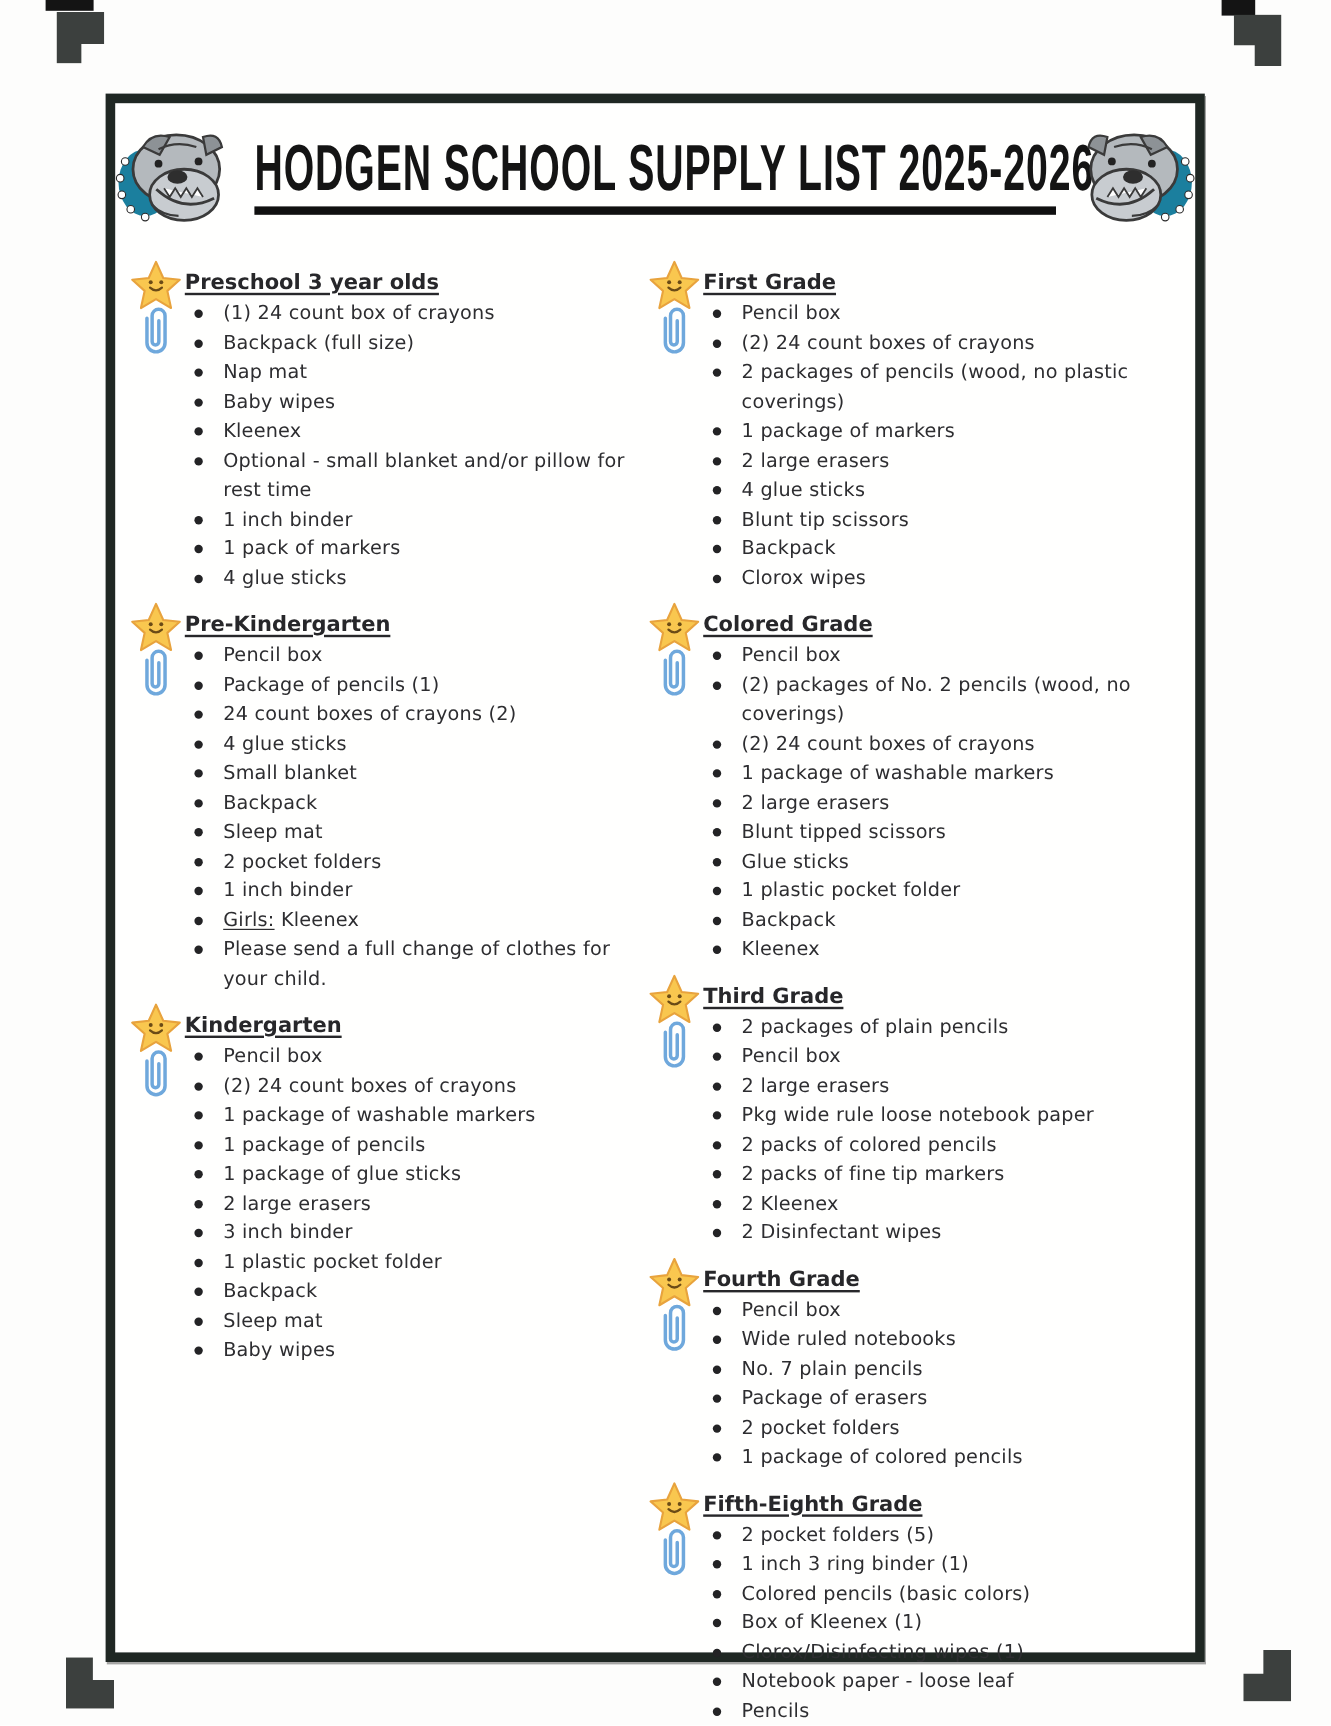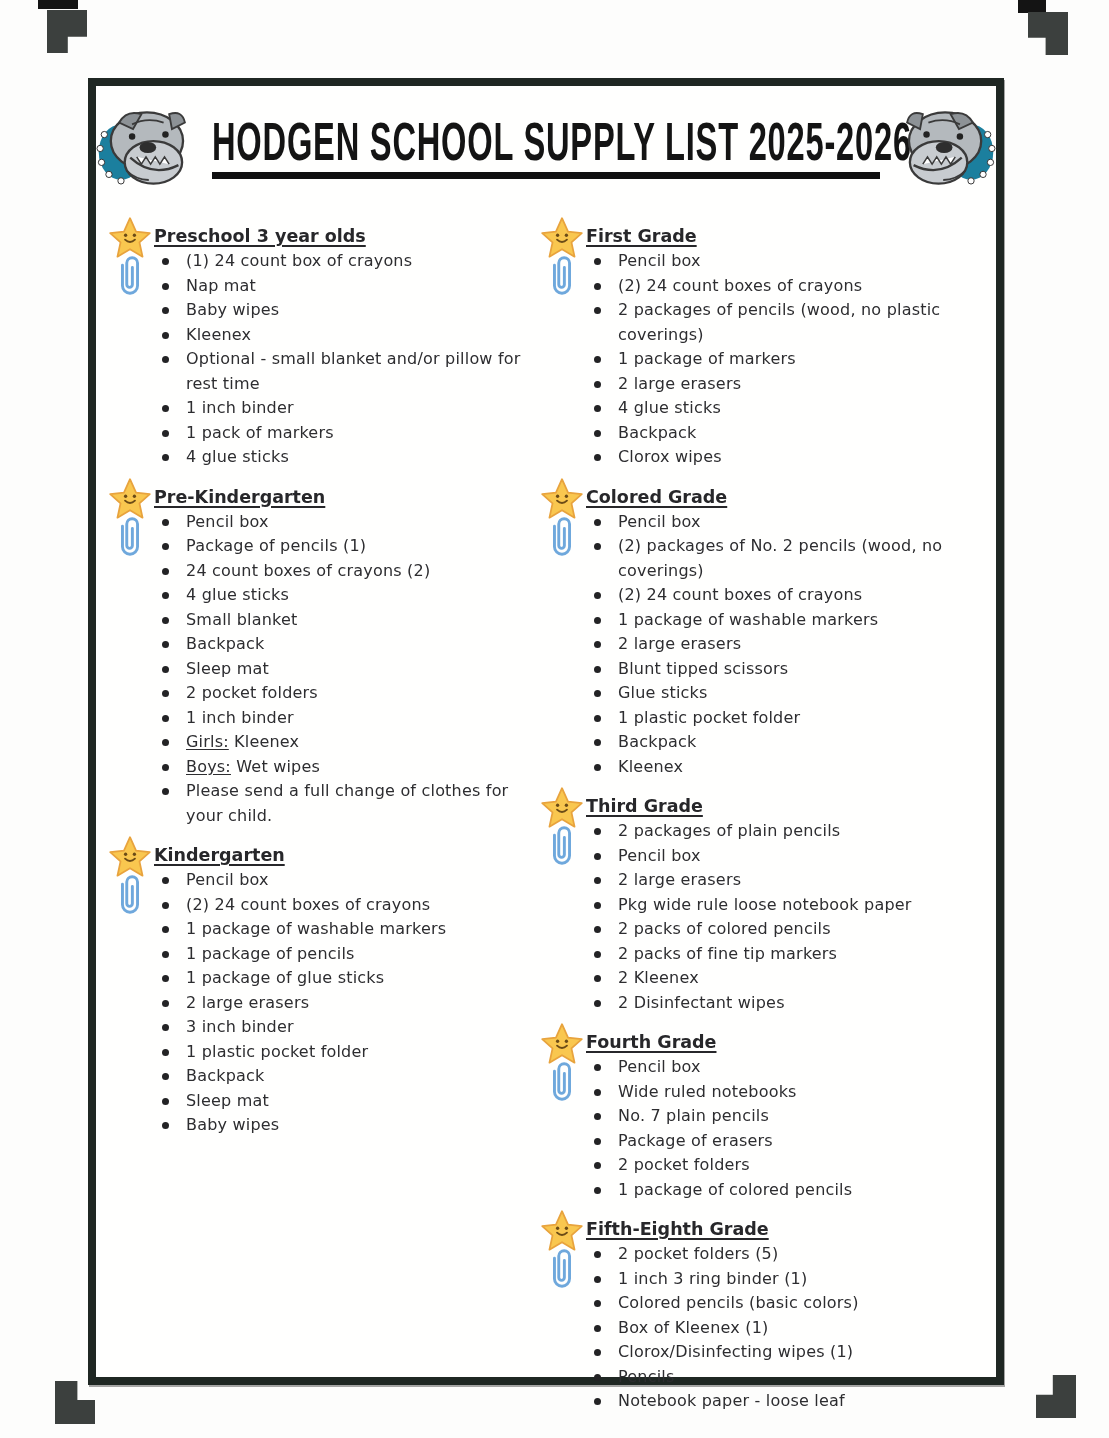--- a/index.html
+++ b/index.html
@@ -126,20 +126,24 @@
       <path d="M6 10 v19 a7 7 0 0 0 14 0 V8 a5 5 0 0 0 -10 0 v20 a2.6 2.6 0 0 0 5.2 0 V12" fill="none" stroke="#6fa8dc" stroke-width="2.7" stroke-linecap="round"></path>
     </svg>
     <h2 class="grade-heading">Preschool 3 year olds</h2>
     <ul class="item-list">
               <li class="supply-item">
                 <span class="dot"></span>
                 <span class="item-text">(1) 24 count box of crayons</span>
               </li>
               <li class="supply-item">
                 <span class="dot"></span>
+                <span class="item-text">Backpack (full size)</span>
+              </li>
+              <li class="supply-item">
+                <span class="dot"></span>
                 <span class="item-text">Nap mat</span>
               </li>
               <li class="supply-item">
                 <span class="dot"></span>
                 <span class="item-text">Baby wipes</span>
               </li>
               <li class="supply-item">
                 <span class="dot"></span>
                 <span class="item-text">Kleenex</span>
               </li>
@@ -206,24 +210,20 @@
                 <span class="dot"></span>
                 <span class="item-text">2 pocket folders</span>
               </li>
               <li class="supply-item">
                 <span class="dot"></span>
                 <span class="item-text">1 inch binder</span>
               </li>
               <li class="supply-item">
                 <span class="dot"></span>
                 <span class="item-text"><span class="u-prefix">Girls:</span> Kleenex</span>
-              </li>
-              <li class="supply-item">
-                <span class="dot"></span>
-                <span class="item-text"><span class="u-prefix">Boys:</span> Wet wipes</span>
               </li>
               <li class="supply-item">
                 <span class="dot"></span>
                 <span class="item-text">Please send a full change of clothes for your child.</span>
               </li>
             </ul>
   </section>
 
   <section class="grade-section">
     <svg class="star-icon" viewBox="0 0 40 40">
@@ -316,20 +316,24 @@
               <li class="supply-item">
                 <span class="dot"></span>
                 <span class="item-text">2 large erasers</span>
               </li>
               <li class="supply-item">
                 <span class="dot"></span>
                 <span class="item-text">4 glue sticks</span>
               </li>
               <li class="supply-item">
                 <span class="dot"></span>
+                <span class="item-text">Blunt tip scissors</span>
+              </li>
+              <li class="supply-item">
+                <span class="dot"></span>
                 <span class="item-text">Backpack</span>
               </li>
               <li class="supply-item">
                 <span class="dot"></span>
                 <span class="item-text">Clorox wipes</span>
               </li>
             </ul>
   </section>
 
   <section class="grade-section">
@@ -500,24 +504,24 @@
               <li class="supply-item">
                 <span class="dot"></span>
                 <span class="item-text">Box of Kleenex (1)</span>
               </li>
               <li class="supply-item">
                 <span class="dot"></span>
                 <span class="item-text">Clorox/Disinfecting wipes (1)</span>
               </li>
               <li class="supply-item">
                 <span class="dot"></span>
+                <span class="item-text">Notebook paper - loose leaf</span>
+              </li>
+              <li class="supply-item">
+                <span class="dot"></span>
                 <span class="item-text">Pencils</span>
-              </li>
-              <li class="supply-item">
-                <span class="dot"></span>
-                <span class="item-text">Notebook paper - loose leaf</span>
               </li>
             </ul>
   </section>
 </div>
     </div>
   </div>
 </div>
 
 </body></html>

